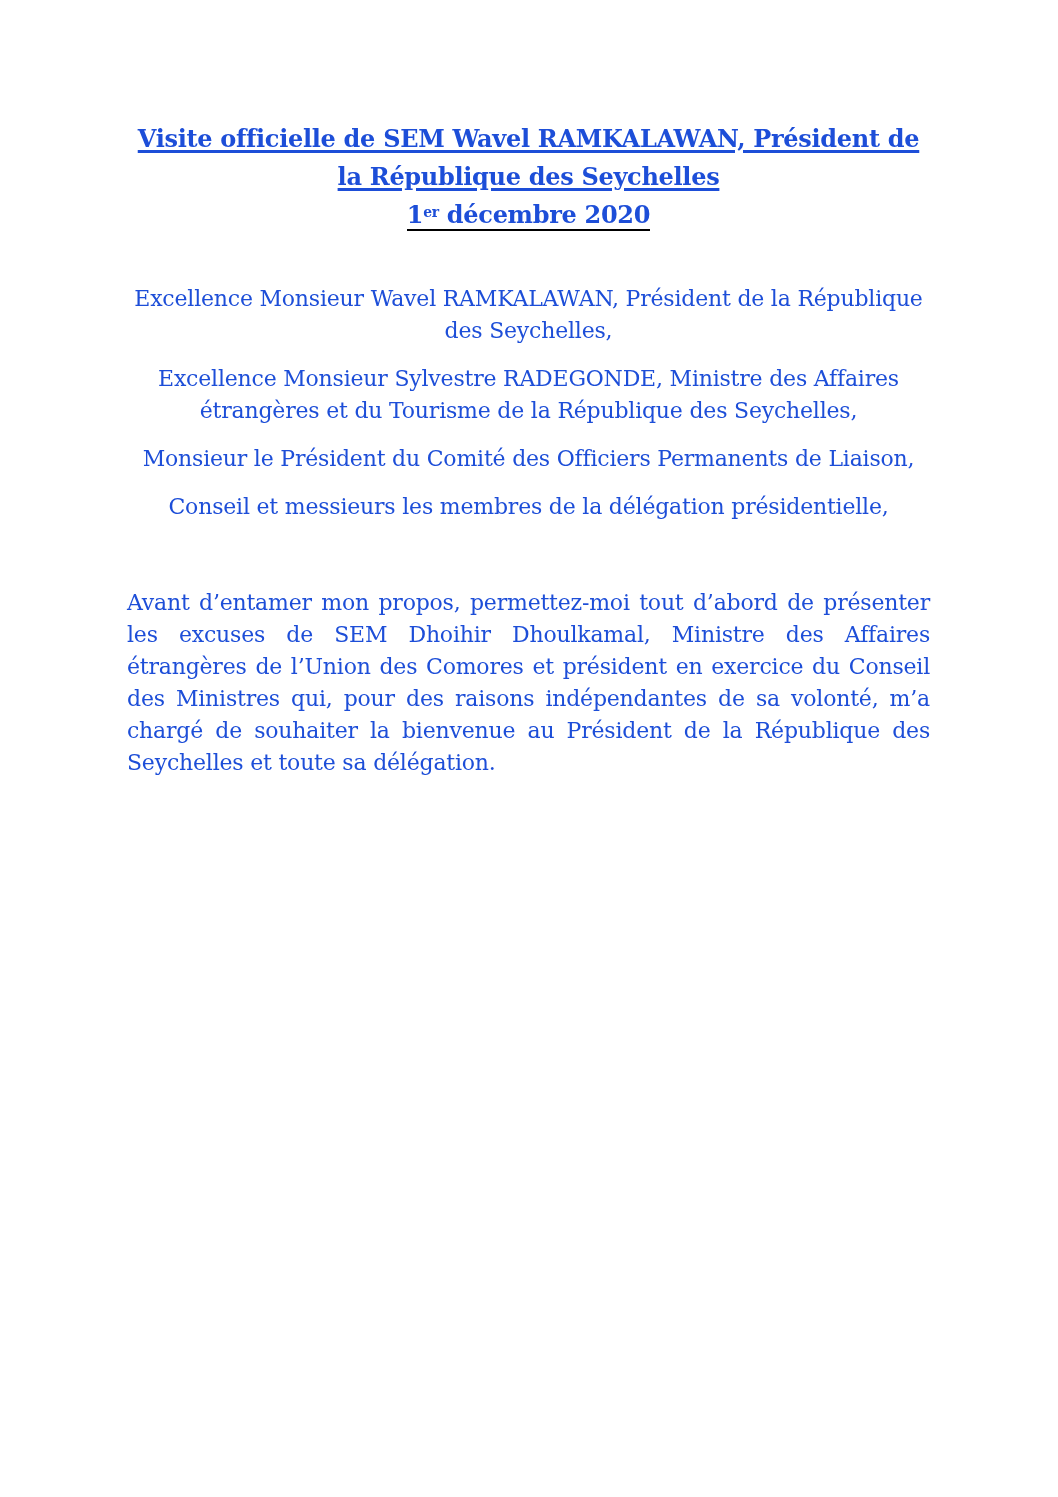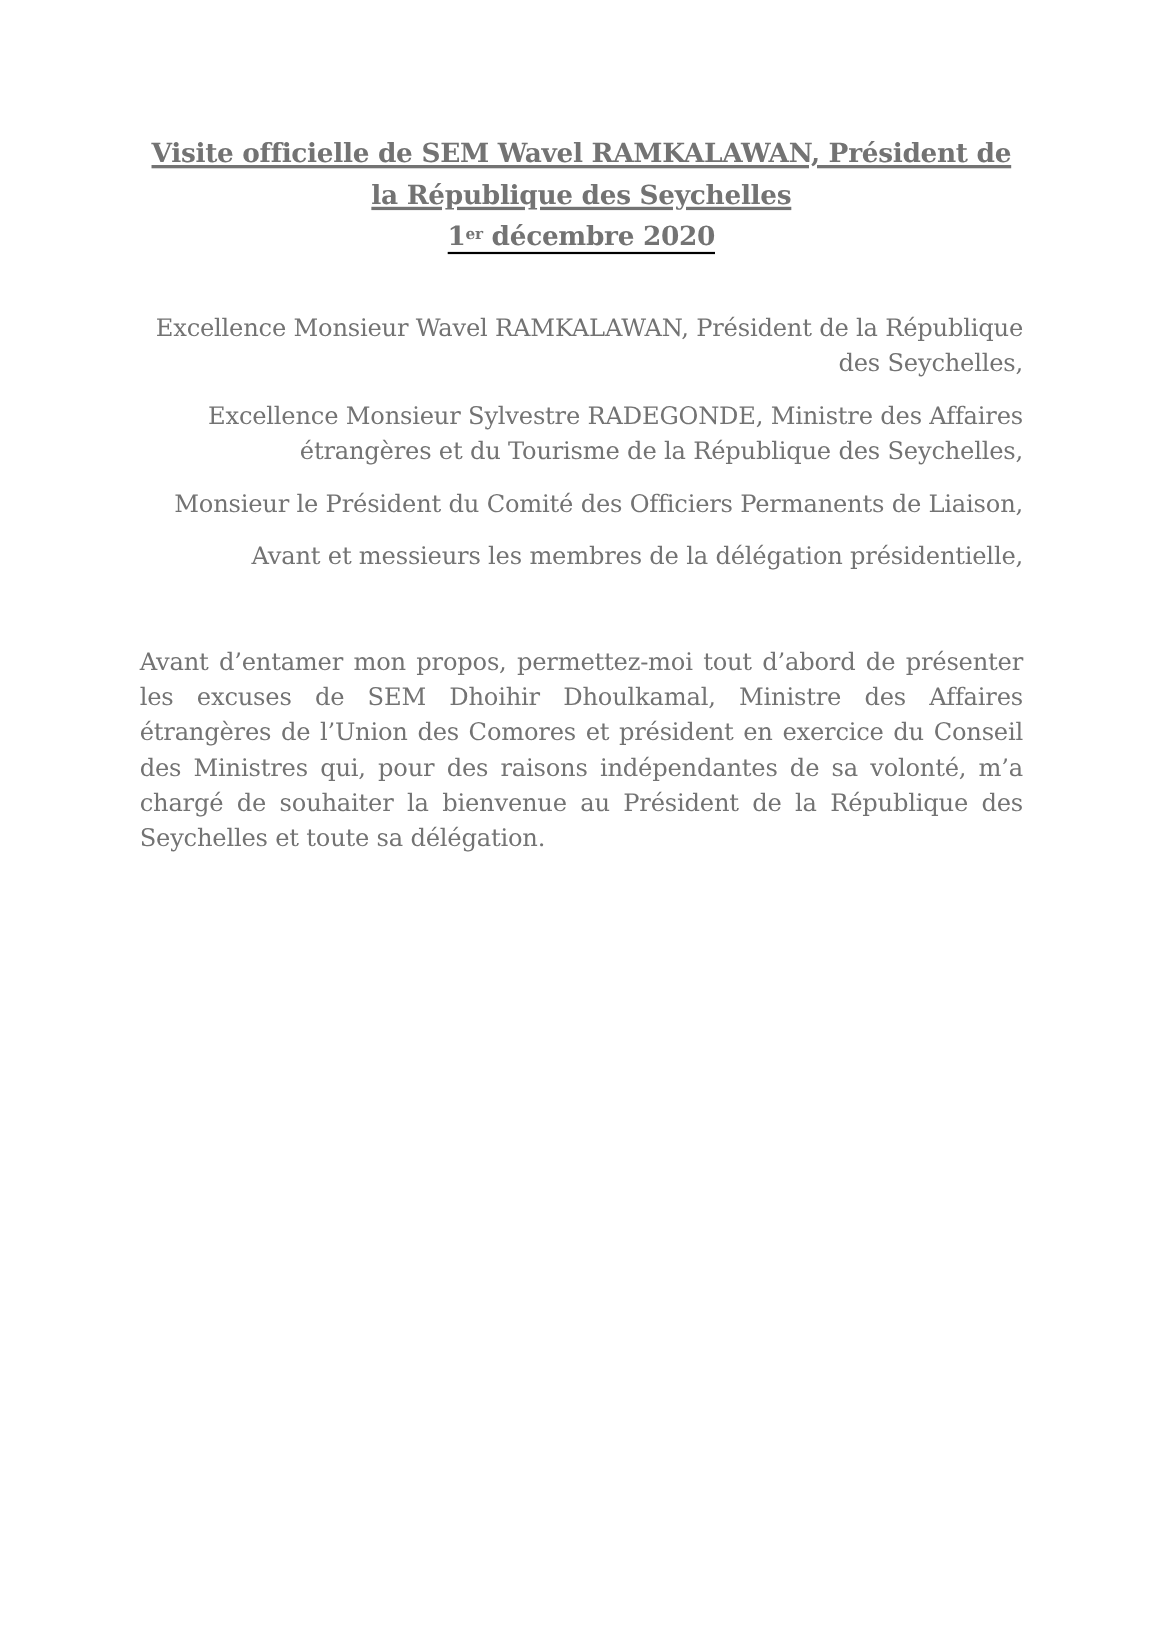--- a/index.html
+++ b/index.html
@@ -9,21 +9,21 @@
   }
   .page {
     position: relative;
     width: 1058px;
     height: 1497px;
     margin: 0 auto;
     background: #ffffff;
     box-sizing: border-box;
     padding: 120px 128px 0 127px;
     font-family: "DejaVu Serif", serif;
-    color: #737373;
+    color: #1d4ed8;
     overflow: hidden;
   }
   h1, h2, h3 {
     font-size: 24px;
     line-height: 38px;
     font-weight: bold;
     text-align: center;
     margin: 0;
     letter-spacing: -0.3px;
   }
@@ -46,39 +46,39 @@
   }
   h3 { margin-top: 11px; }
   .spacer-top { height: 49px; }
   .gap { height: 48px; }
   p {
     font-size: 22px;
     line-height: 32px;
     margin: 0 0 16px 0;
     letter-spacing: -0.2px;
   }
-  p.salutation { text-align: right; }
+  p.salutation { text-align: center; }
   p.body-par { text-align: justify; }
 </style>
 </head>
 <body>
 
 <div class="page">
 
   <h1>Visite officielle de SEM Wavel RAMKALAWAN, Président de la République des Seychelles</h1>
 
   <h2>
     <span class="u"><span>1</span><sup>er</sup><span> décembre 2020</span></span>
   </h2>
 
 
   <div class="spacer-top"></div>
 
   <p class="salutation">Excellence Monsieur Wavel RAMKALAWAN, Président de la République des Seychelles,</p>
   <p class="salutation">Excellence Monsieur Sylvestre RADEGONDE, Ministre des Affaires étrangères et du Tourisme de la République des Seychelles,</p>
   <p class="salutation">Monsieur le Président du Comité des Officiers Permanents de Liaison,</p>
-  <p class="salutation">Avant et messieurs les membres de la délégation présidentielle,</p>
+  <p class="salutation">Conseil et messieurs les membres de la délégation présidentielle,</p>
 
   <div class="gap"></div>
 
   <p class="body-par">Avant d’entamer mon propos, permettez-moi tout d’abord de présenter les excuses de SEM Dhoihir Dhoulkamal, Ministre des Affaires étrangères de l’Union des Comores et président en exercice du Conseil des Ministres qui, pour des raisons indépendantes de sa volonté, m’a chargé de souhaiter la bienvenue au Président de la République des Seychelles et toute sa délégation.</p>
 
 </div>
 
 </body></html>

